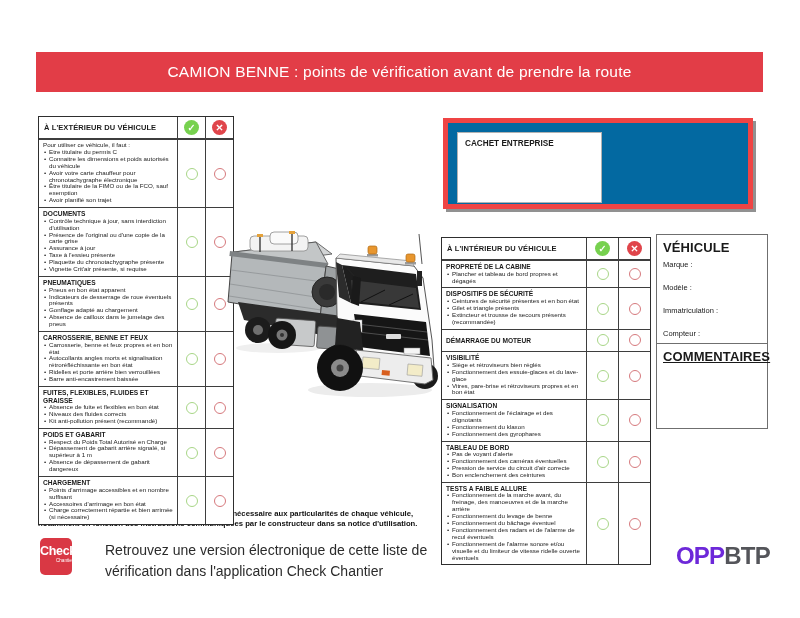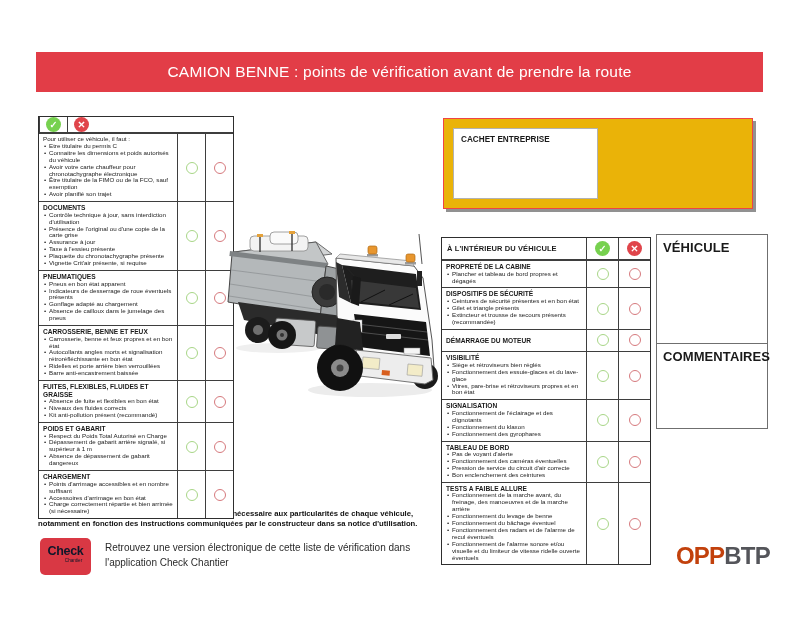--- a/index.html
+++ b/index.html
@@ -31,60 +31,61 @@
   .badge.red{background:#e0454b;}
   .circle{width:12px;height:12px;border-radius:50%;border:1.4px solid;background:#fff;box-sizing:border-box;}
   .circle.green{border-color:#a8d687;}
   .circle.red{border-color:#d6797d;}
   .sec-title{font-weight:bold;font-size:6.6px;line-height:7.6px;}
   .sec-intro{font-size:6.2px;line-height:6.9px;}
   .items{margin:0;padding:0;list-style:none;font-size:6.2px;line-height:6.9px;}
   .items li{padding-left:6px;position:relative;}
   .items li::before{content:"\2022";position:absolute;left:1px;}
   
-  .stamp-wrap{position:absolute;left:443px;top:118px;width:310px;height:91px;background:#eab308;border:1px solid #ef4444;box-shadow:3px 3px 0 #919191;box-sizing:border-box;}
+  .stamp-wrap{position:absolute;left:443px;top:118px;width:310px;height:91px;background:#0369a1;border:5px solid #ef4444;box-shadow:3px 3px 0 #919191;box-sizing:border-box;}
   .stamp-box{position:absolute;top:9px;height:71px;background:#fff;border:1px solid #b2b2b2;box-sizing:border-box;font-weight:bold;font-size:8.2px;padding:6px 7px;}
   #cachet-box{left:9px;width:145px;}
   #adresse-box{left:164px;width:138px;}
   .addr-line{border-bottom:1px solid #8c8c8c;height:16px;}
   .addr-line.first{height:22px;}
   
   .sidebar{position:absolute;left:656px;top:234px;width:112px;border:1.2px solid #6f6f6f;background:#fff;box-sizing:border-box;z-index:2;}
   .panel{border-top:1px solid #6f6f6f;padding:5px 6px;box-sizing:border-box;}
   .panel:first-child{border-top:none;}
   #vehicle-panel{height:108px;}
-  #comments-panel{height:85px;}
+  #comments-panel{height:85px;text-decoration:underline;}
   #driver-panel{height:111px;}
   .panel-title{font-weight:bold;font-size:13px;margin-bottom:5px;letter-spacing:.1px;}
   .panel-field{font-size:7.5px;margin-bottom:14px;}
   #driver-fields .panel-field{margin-bottom:10px;}
   #driver-fields .panel-field:nth-child(2){margin-bottom:17px;}
   #driver-fields .panel-field:nth-child(4){margin-bottom:2px;}
   .sig-box{border:1px solid #9a9a9a;height:15px;width:96px;background:#fff;}
   
   .truck{position:absolute;left:220px;top:218px;z-index:5;}
   
   .disclaimer{position:absolute;left:38px;top:509px;width:404px;font-weight:bold;font-size:7.7px;line-height:1.32;color:#111;}
-  .app-icon{position:absolute;left:40px;top:538px;width:51px;height:37px;background:#d93844;border-radius:5px;color:#0f172a;text-align:center;box-sizing:border-box;}
+  .app-icon{position:absolute;left:40px;top:538px;width:32px;height:37px;background:#d93844;border-radius:5px;color:#ffffff;text-align:center;box-sizing:border-box;}
   .app-icon-l1{font-weight:bold;font-size:12.5px;line-height:13px;margin-top:7px;letter-spacing:-.3px;}
   .app-icon-l2{font-size:4.6px;line-height:5px;margin-left:16px;}
-  .app-note{position:absolute;left:105px;top:540px;width:350px;font-size:10px;line-height:1.5;color:#2b2b2b;}
+  .app-note{position:absolute;left:105px;top:540px;width:350px;font-size:14px;line-height:1.5;color:#2b2b2b;}
   .oppbtp{position:absolute;left:676px;top:542px;font-size:24px;font-weight:bold;letter-spacing:-.8px;font-family:"Liberation Sans",sans-serif;}
-  .oppbtp .p1{color:#c2410c;}
+  .oppbtp .p1{color:#6d28d9;}
   .oppbtp .p2{color:#54555a;}
 </style>
 </head>
 <body>
 
 <div class="banner">
   <span>CAMION BENNE : points de vérification avant de prendre la route</span>
 </div>
 
 <div class="ctable" id="exterior-table">
     <div class="trow thead">
+      <div class="tlabel">À L'EXTÉRIEUR DU VÉHICULE</div>
       <div class="tcell">
         <div class="badge green">✓</div>
       </div>
       <div class="tcell">
         <div class="badge red">✕</div>
       </div>
     </div>
     <div class="trow">
       <div class="tlabel">
         <div class="sec-intro">Pour utiliser ce véhicule, il faut :</div>
@@ -421,20 +422,26 @@
     <rect x="148" y="28" width="9" height="8" rx="2" fill="#e8962e" stroke="#b06a14" stroke-width="0.7"></rect>
     <rect x="185" y="44" width="11" height="2.5" fill="#9a9a9a"></rect>
     <rect x="186" y="36" width="9" height="8" rx="2" fill="#e8962e" stroke="#b06a14" stroke-width="0.7"></rect>
     <line x1="199" y1="16" x2="202" y2="46" stroke="#555" stroke-width="1"></line>
   </g>
 </svg>
 
 <div class="sidebar">
   <div class="panel" id="vehicle-panel">
     <div class="panel-title">VÉHICULE</div>
+    <div id="vehicle-fields">
+        <div class="panel-field">Marque :</div>
+        <div class="panel-field">Modèle :</div>
+        <div class="panel-field">Immatriculation :</div>
+        <div class="panel-field">Compteur :</div>
+      </div>
   </div>
   <div class="panel" id="comments-panel">
     <div class="panel-title">COMMENTAIRES</div>
   </div>
 </div>
 
 <div class="disclaimer">Les vérifications proposées devront être adaptées si nécessaire aux particularités de chaque véhicule, notamment en fonction des instructions communiquées par le constructeur dans sa notice d'utilisation.</div>
 
 <div class="app-icon">
   <div class="app-icon-l1">Check</div>

